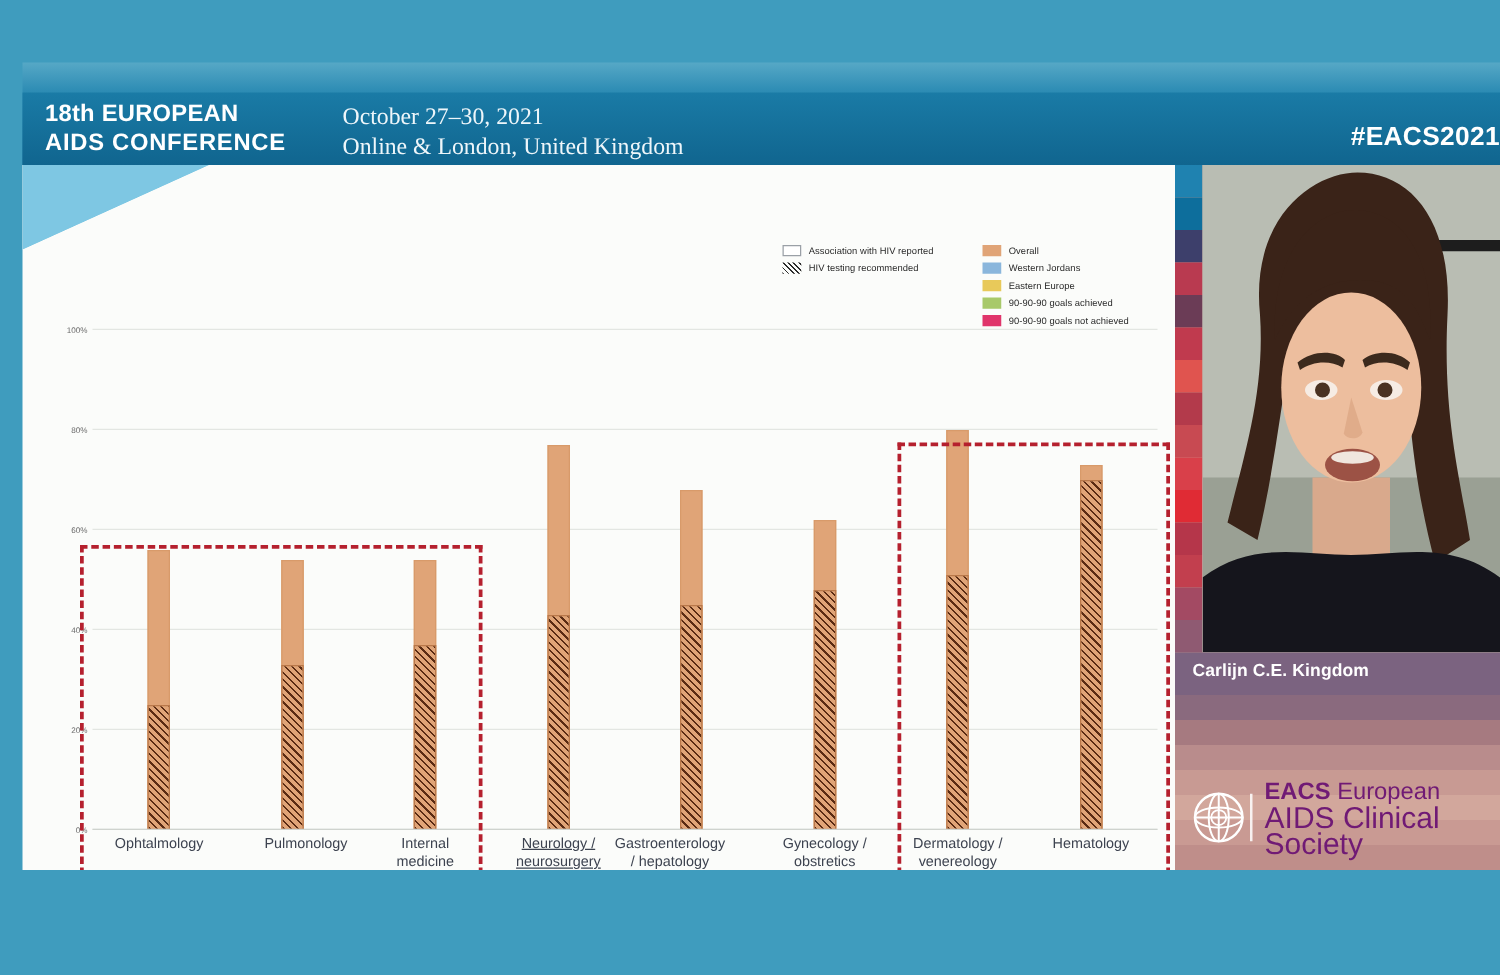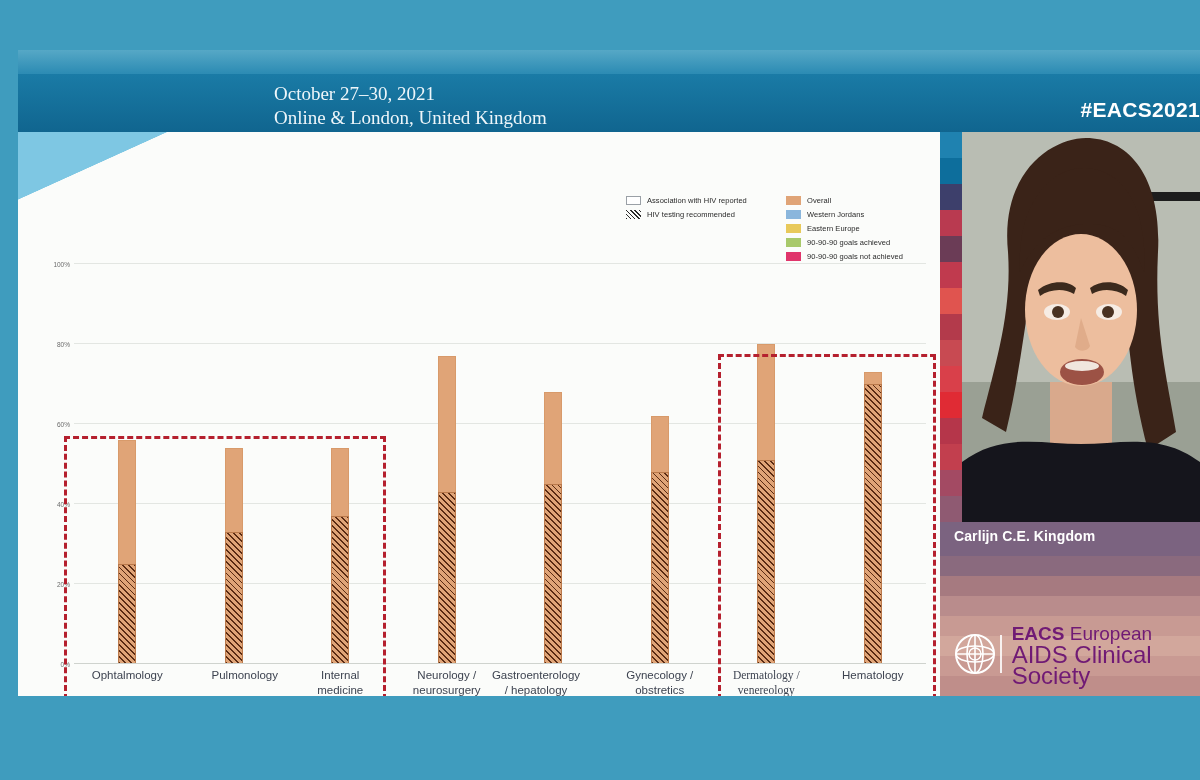--- a/index.html
+++ b/index.html
@@ -91,20 +91,24 @@
   .eacs-l2 { font-size:24px; }
 </style>
 </head>
 <body>
 
 <div id="app">
  <div id="window">
 
   <div id="header">
     <div id="header-inner"></div>
+    <div class="conf-name">
+      <div>18th EUROPEAN</div>
+      <div class="l2">AIDS CONFERENCE</div>
+    </div>
     <div class="conf-meta">
       <div>October 27–30, 2021</div>
       <div>Online &amp; London, United Kingdom</div>
     </div>
     <div class="hashtag">#EACS2021</div>
   </div>
 
   <div id="slide">
     <div id="slide-corner"></div>
 
@@ -195,33 +199,33 @@
           <div class="xlab" style="left: -4.75px;">
             <div>Ophtalmology</div>
           </div>
           <div class="xlab" style="left: 88px; text-align: right;">
             <div>Pulmonology</div>
           </div>
           <div class="xlab" style="left: 208.25px;">
             <div>Internal</div>
             <div>medicine</div>
           </div>
-          <div class="xlab" style="left: 314.75px;">
+          <div class="xlab" style="left: 314.75px; text-decoration: underline;">
             <div>Neurology /</div>
             <div>neurosurgery</div>
           </div>
           <div class="xlab" style="left: 404px;">
             <div>Gastroenterology</div>
             <div>/ hepatology</div>
           </div>
           <div class="xlab" style="left: 527.75px;">
             <div>Gynecology /</div>
             <div>obstretics</div>
           </div>
-          <div class="xlab" style="left: 634.25px; font-family: Liberation Serif, serif;">
+          <div class="xlab" style="left: 634.25px;">
             <div>Dermatology /</div>
             <div>venereology</div>
           </div>
           <div class="xlab" style="left: 740.75px;">
             <div>Hematology</div>
           </div>
         </div>
 
     <div class="dashbox" style="left:46px; top:304px; width:322px; height:264px;"></div>
     <div class="dashbox" style="left:700px; top:222px; width:218px; height:346px;"></div>

